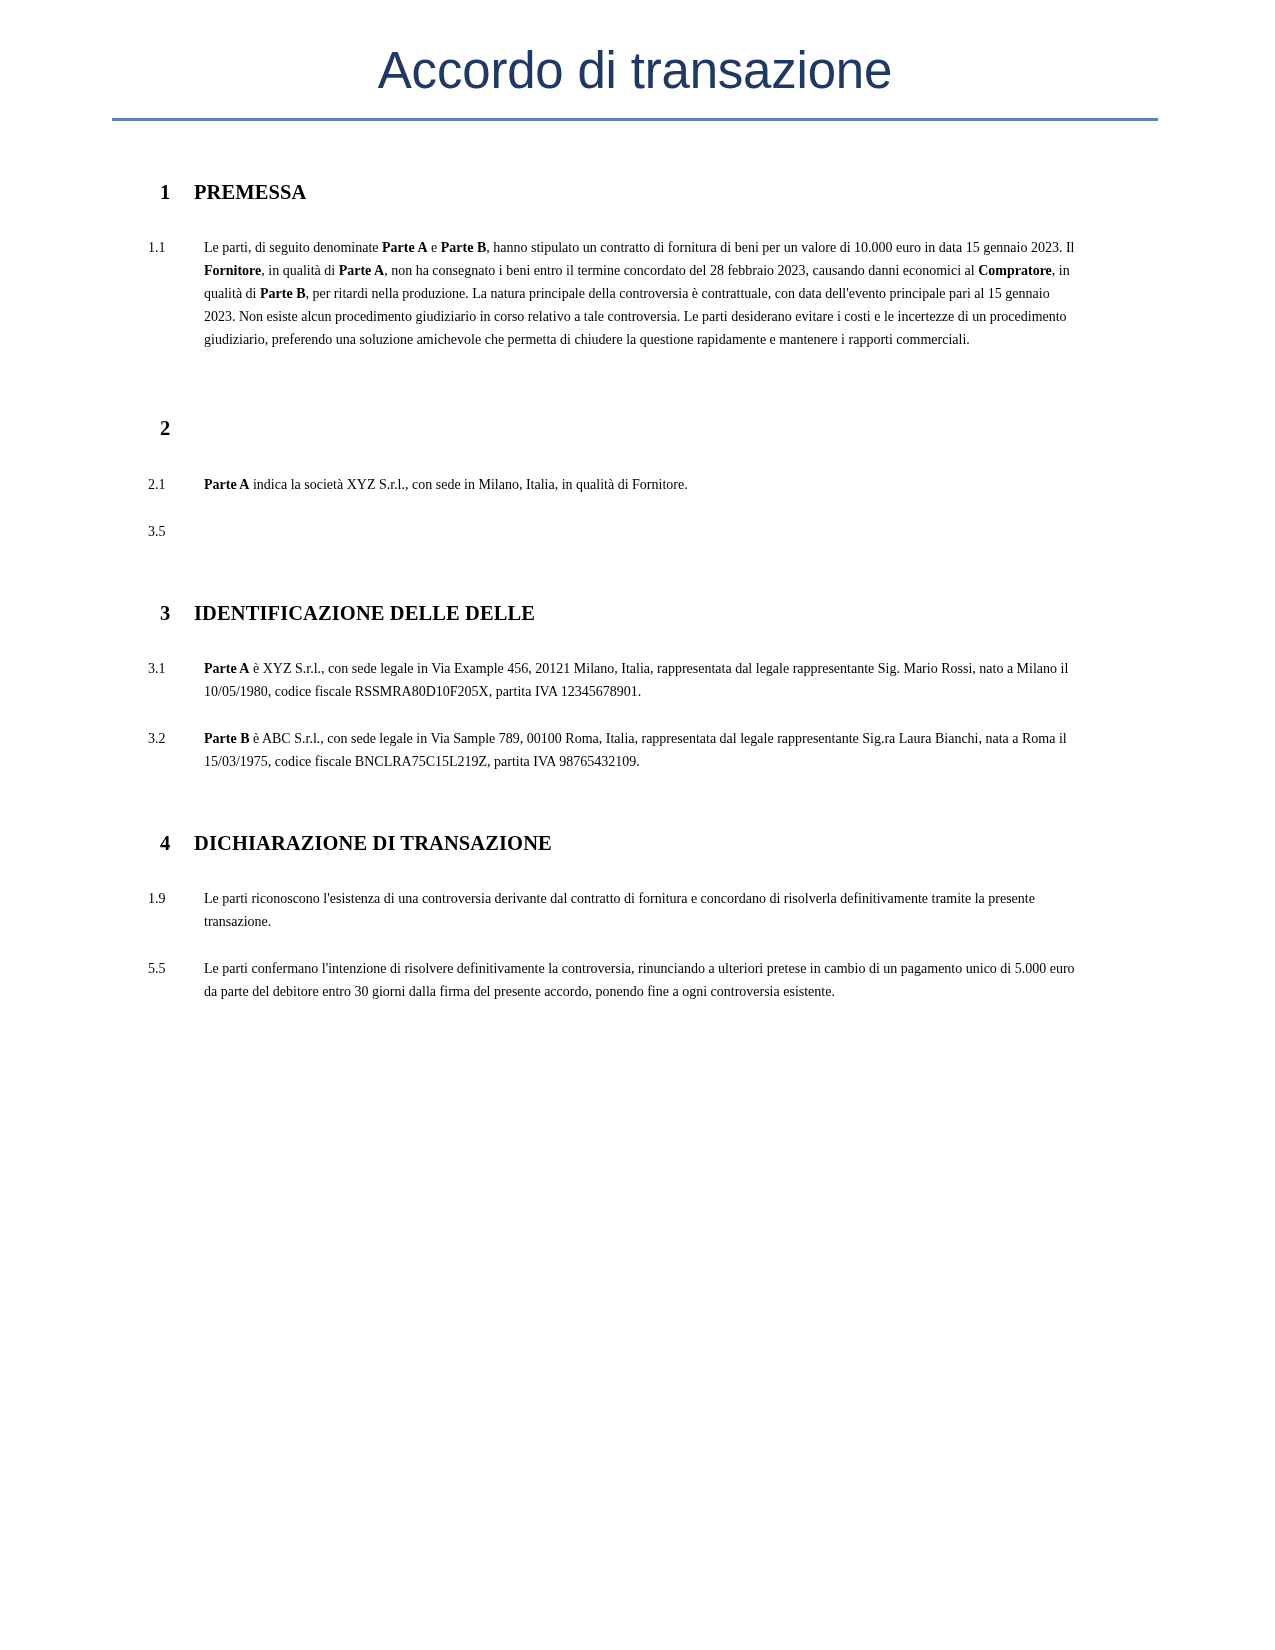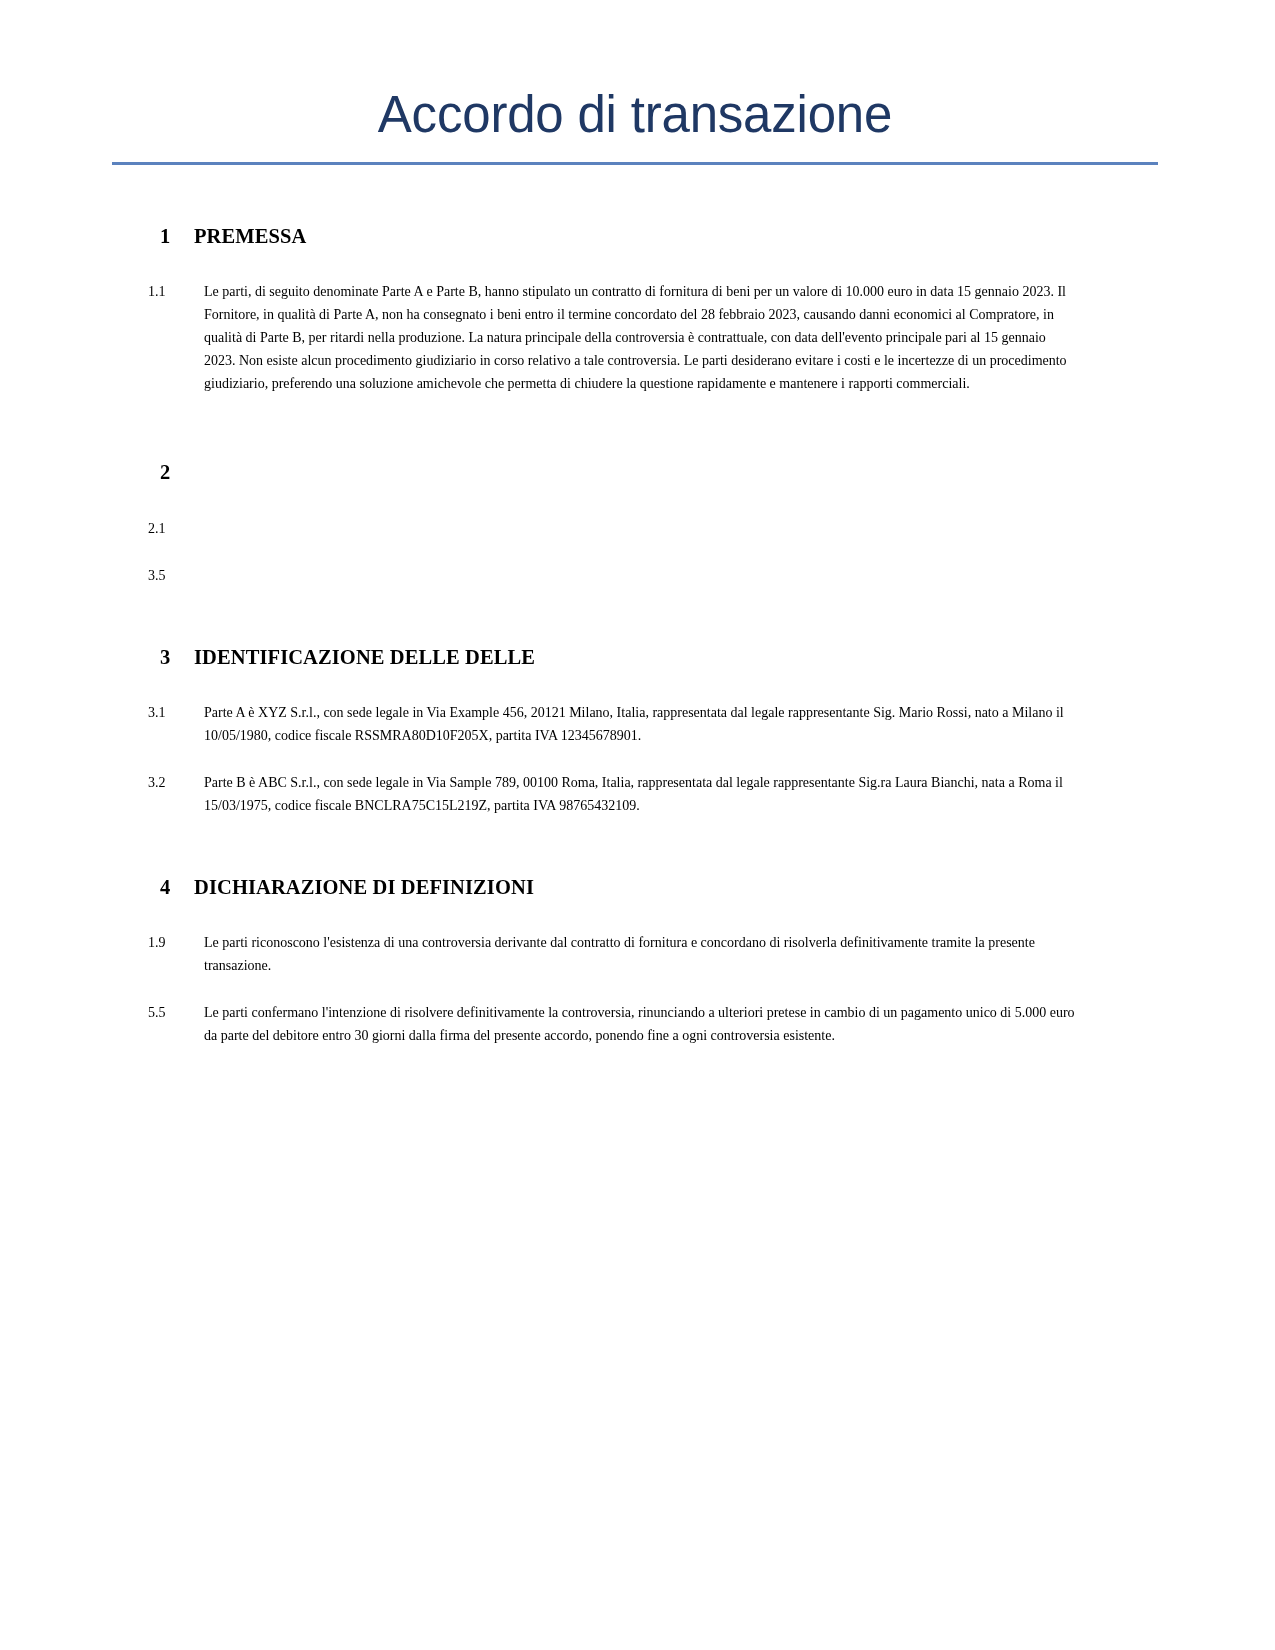--- a/index.html
+++ b/index.html
@@ -21,21 +21,21 @@
     width: 1275px;
     height: 1650px;
     box-sizing: border-box;
     padding: 0;
     overflow: hidden;
     background: #ffffff;
   }
 
   
   .title-block {
-    padding-top: 88px;
+    padding-top: 44px;
     padding-left: 112px;
     padding-right: 117px;
   }
   .doc-title {
     font-family: "Liberation Sans", "DejaVu Sans", sans-serif;
     font-size: 51px;
     line-height: 1.05;
     font-weight: 400;
     color: #1F3864;
     text-align: center;
@@ -92,21 +92,21 @@
     width: 56px;
     flex: 0 0 56px;
     text-align: left;
     box-sizing: border-box;
   }
   .clause .clause-text {
     flex: 1 1 auto;
     text-align: left;
   }
   .clause .clause-text b {
-    font-weight: normal;
+    font-weight: bold;
     text-align: right;
   }
 
   .section-group {
     padding-bottom: 44px;
   }
   .section-group:first-child {
     padding-bottom: 52px;
   }
 </style>
@@ -131,20 +131,21 @@
           <span class="clause-num">1.1</span>
           <span class="clause-text"><span>Le parti, di seguito denominate </span><b>Parte A</b><span> e </span><b>Parte B</b><span>, hanno stipulato un contratto di fornitura di beni per un valore di 10.000 euro in data 15 gennaio 2023. Il </span><b>Fornitore</b><span>, in qualità di </span><b>Parte A</b><span>, non ha consegnato i beni entro il termine concordato del 28 febbraio 2023, causando danni economici al </span><b>Compratore</b><span>, in qualità di </span><b>Parte B</b><span>, per ritardi nella produzione. La natura principale della controversia è contrattuale, con data dell'evento principale pari al 15 gennaio 2023. Non esiste alcun procedimento giudiziario in corso relativo a tale controversia. Le parti desiderano evitare i costi e le incertezze di un procedimento giudiziario, preferendo una soluzione amichevole che permetta di chiudere la questione rapidamente e mantenere i rapporti commerciali.</span></span>
         </div>
       </div>
       <div class="section-group">
         <div class="section-heading">
           <span class="sec-num">2</span>
         </div>
         <div class="clause">
           <span class="clause-num">2.1</span>
+          <span class="clause-text"><b>Parte A</b><span> indica la società XYZ S.r.l., con sede in Milano, Italia, in qualità di Fornitore.</span></span>
         </div>
         <div class="clause">
           <span class="clause-num">3.5</span>
         </div>
       </div>
       <div class="section-group">
         <div class="section-heading">
           <span class="sec-num">3</span>
           <span class="sec-title">IDENTIFICAZIONE DELLE DELLE</span>
         </div>
@@ -153,21 +154,21 @@
           <span class="clause-text"><b>Parte A</b><span> è XYZ S.r.l., con sede legale in Via Example 456, 20121 Milano, Italia, rappresentata dal legale rappresentante Sig. Mario Rossi, nato a Milano il 10/05/1980, codice fiscale RSSMRA80D10F205X, partita IVA 12345678901.</span></span>
         </div>
         <div class="clause">
           <span class="clause-num">3.2</span>
           <span class="clause-text"><b>Parte B</b><span> è ABC S.r.l., con sede legale in Via Sample 789, 00100 Roma, Italia, rappresentata dal legale rappresentante Sig.ra Laura Bianchi, nata a Roma il 15/03/1975, codice fiscale BNCLRA75C15L219Z, partita IVA 98765432109.</span></span>
         </div>
       </div>
       <div class="section-group">
         <div class="section-heading">
           <span class="sec-num">4</span>
-          <span class="sec-title">DICHIARAZIONE DI DEFINIZIONI</span>
+          <span class="sec-title">DICHIARAZIONE DI TRANSAZIONE</span>
         </div>
         <div class="clause">
           <span class="clause-num">1.9</span>
           <span class="clause-text"><span>Le parti riconoscono l'esistenza di una controversia derivante dal contratto di fornitura e concordano di risolverla definitivamente tramite la presente transazione.</span></span>
         </div>
         <div class="clause">
           <span class="clause-num">5.5</span>
           <span class="clause-text"><span>Le parti confermano l'intenzione di risolvere definitivamente la controversia, rinunciando a ulteriori pretese in cambio di un pagamento unico di 5.000 euro da parte del debitore entro 30 giorni dalla firma del presente accordo, ponendo fine a ogni controversia esistente.</span></span>
         </div>
       </div>

